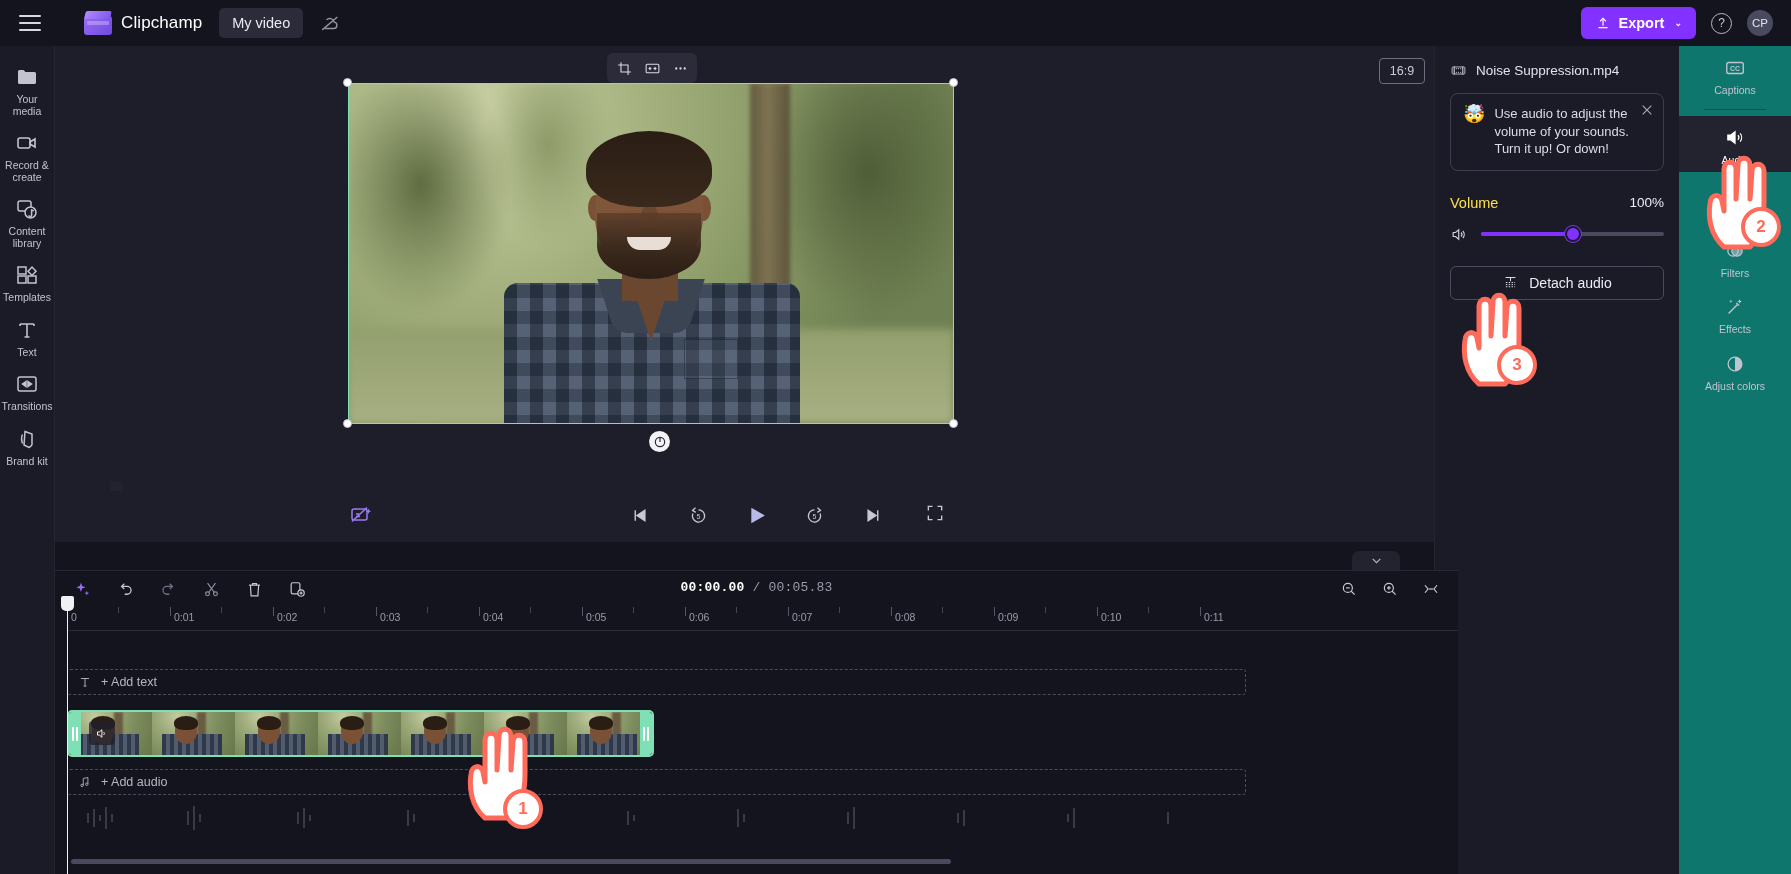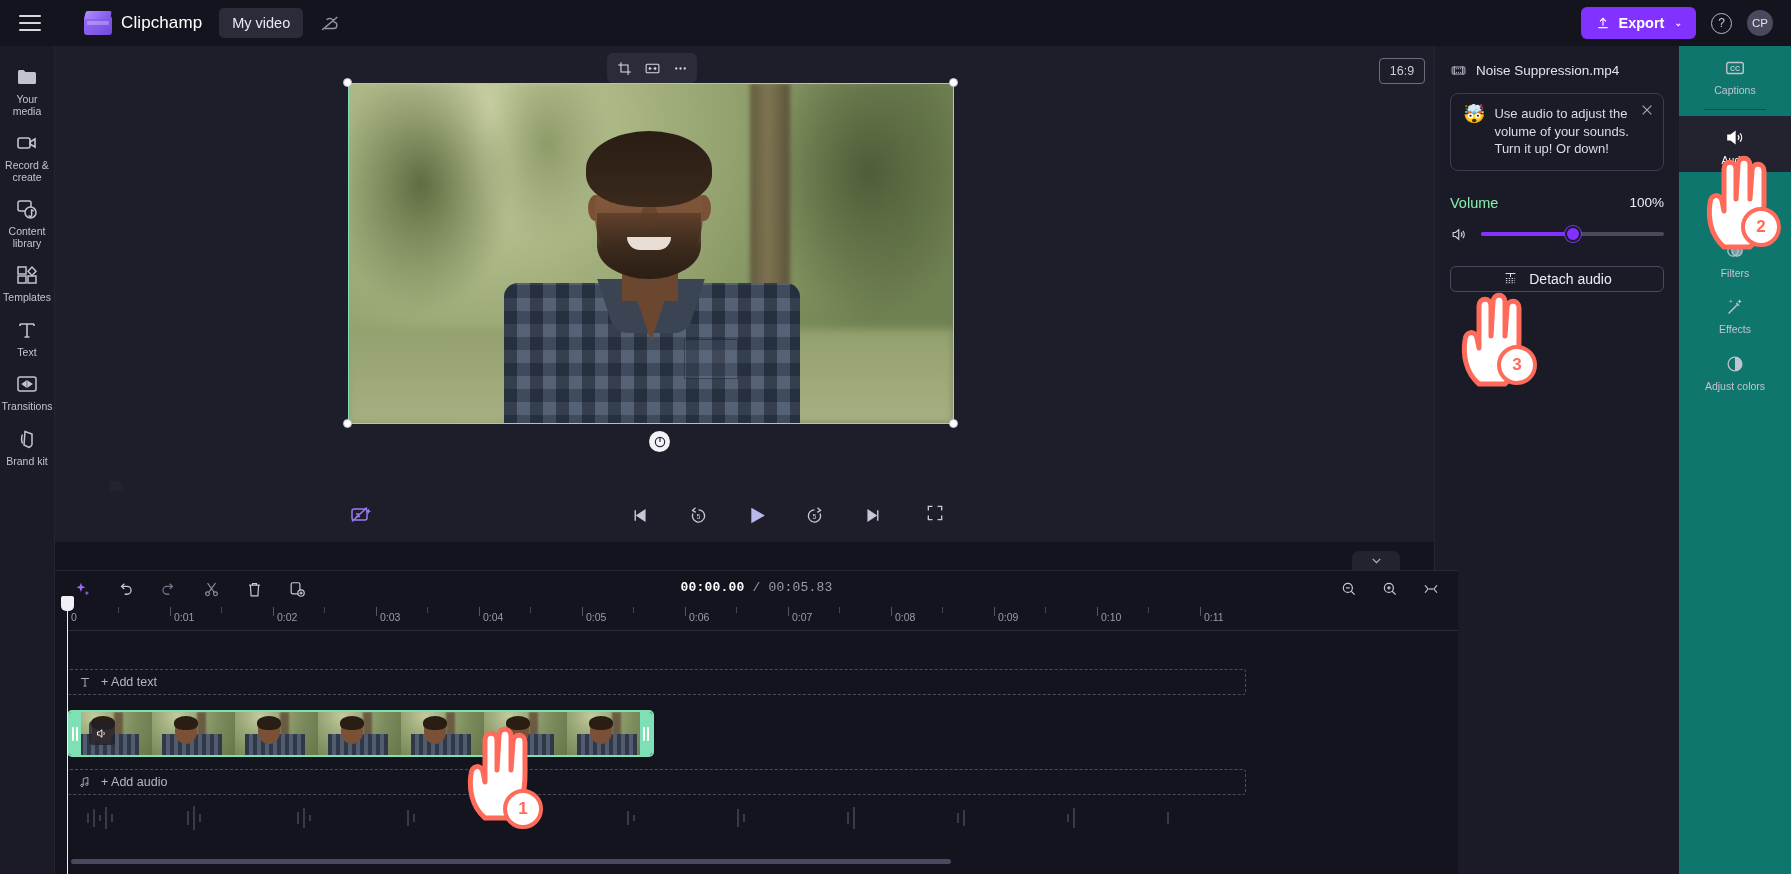--- a/index.html
+++ b/index.html
@@ -153,28 +153,28 @@
   #prop-panel { position:absolute; left:1434px; top:46px; width:245px; height:828px;
     background:#1b1b28; border-left:1px solid #25252f; padding:16px 15px 0; }
   .pp-title { display:flex; align-items:center; gap:9px; }
   .pp-title .nm { font-size:13.5px; color:#e2e2ea; }
   .tip-card { position:relative; margin-top:14px; border:1px solid #3d3d52; border-radius:8px;
     padding:11px 12px 12px; display:flex; gap:9px; }
   .tip-emoji { font-size:18px; line-height:18px; }
   .tip-text { font-size:13px; line-height:17.5px; color:#dcdce6; padding-right:14px; }
   .tip-x { position:absolute; right:8px; top:8px; width:16px; height:16px; cursor:pointer; opacity:.8; }
   .vol-row { margin-top:24px; display:flex; align-items:center; justify-content:space-between; }
-  .vol-lb { font-size:14.5px; color:#86efac; }
+  .vol-lb { font-size:14.5px; color:#fde047; }
   .vol-val { font-size:13.5px; color:#ececf3; }
   .slider-row { margin-top:14px; display:flex; align-items:center; gap:12px; }
   .track { position:relative; flex:1; height:4px; border-radius:2px; background:#4a4a5e; }
   .track .fill { position:absolute; left:0; top:0; height:4px; width:50%; border-radius:2px; background:#8231ff; }
   .track .knob { position:absolute; left:50%; top:-6px; margin-left:-8px; width:16px; height:16px;
     border-radius:50%; background:#8231ff; border:2px solid #1b1b28; box-shadow:0 0 0 1px #8231ff; cursor:pointer; }
-  .detach-btn { margin-top:22px; height:26px; border:1px solid #4a4a5e; border-radius:6px;
+  .detach-btn { margin-top:22px; height:34px; border:1px solid #4a4a5e; border-radius:6px;
     display:flex; align-items:center; justify-content:center; gap:10px; font-size:14px;
     color:#ececf3; cursor:pointer; }
 
   
   #right-rail { position:absolute; left:1679px; top:46px; width:112px; height:828px;
     background:#0f766e; }
   .rr-item { width:112px; padding:10px 2px 6px; display:flex; flex-direction:column;
     align-items:center; gap:5px; cursor:pointer; position:relative; }
   .rr-item .ic { width:26px; height:24px; display:flex; align-items:center; justify-content:center; }
   .rr-item .lb { font-size:10.5px; color:#c3c3cf; line-height:11.5px; text-align:center; }

